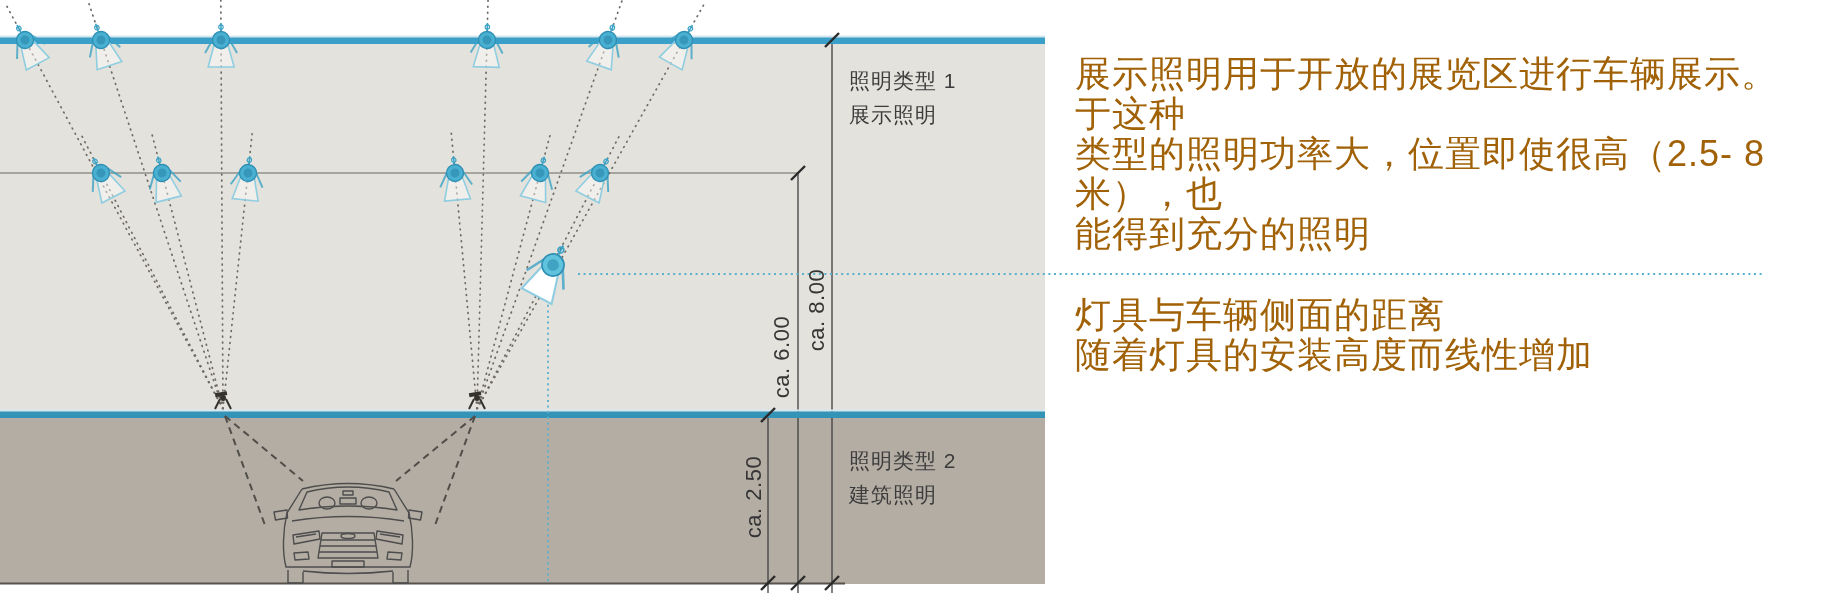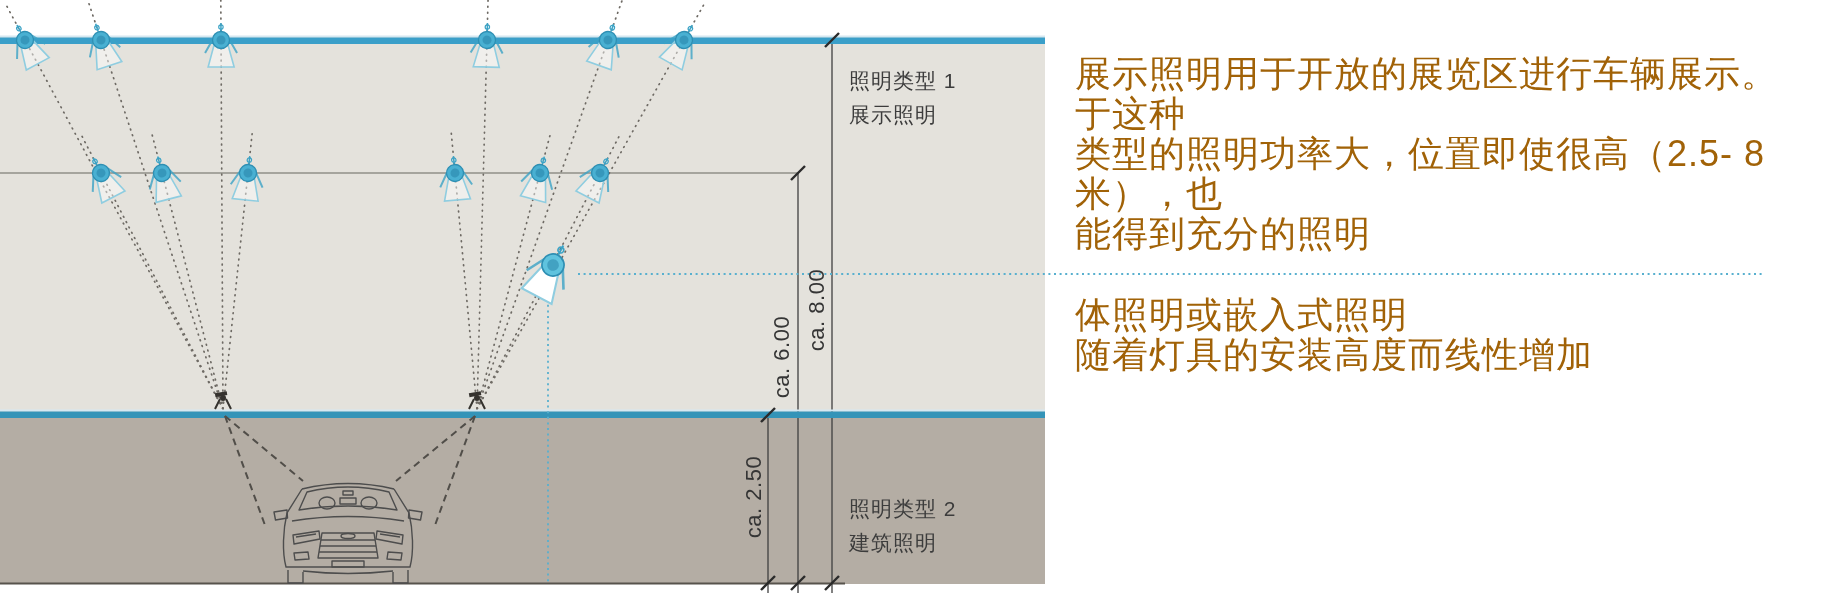--- a/index.html
+++ b/index.html
@@ -208,25 +208,25 @@
     <circle cy="-13" r="2.2" fill="none" stroke="#3ba3c6" stroke-width="1.2"></circle>
     <path d="M-8,-1 L-16,13 M8,-1 L16,13" fill="none" stroke="#3ba3c6" stroke-width="2" opacity="0.8"></path>
     <path d="M-7,5 L7,5 L13,27 L-13,27 Z" fill="#ffffff" stroke="#8fcde0" stroke-width="1.6"></path>
     <circle r="8.5" fill="#5fc3de" stroke="#2e8fb3" stroke-width="1.3"></circle>
     <circle r="4.5" fill="#1f7ba0" opacity="0.45"></circle>
   </g>
     </svg>
 
   <div class="zone-label" style="left:849px;top:64px;">照明类型 1
 展示照明</div>
-  <div class="zone-label" style="left:849px;top:444px;margin-top:48px;">照明类型 2
+  <div class="zone-label" style="left:849px;top:444px;">照明类型 2
 建筑照明</div>
 
   <div class="dim-label" style="left:757px;top:297px;">ca. 8.00</div>
   <div class="dim-label" style="left:722px;top:344px;">ca. 6.00</div>
   <div class="dim-label" style="left:694px;top:484px;">ca. 2.50</div>
 
   <div class="note" style="top:54px;">展示照明用于开放的展览区进行车辆展示。由于这种
 类型的照明功率大，位置即使很高（2.5- 8米），也
 能得到充分的照明</div>
-  <div class="note" style="top:295px;">体照明或嵌入式照明
+  <div class="note" style="top:295px;">灯具与车辆侧面的距离
 随着灯具的安装高度而线性增加</div>
 </div>
 
 </body></html>

